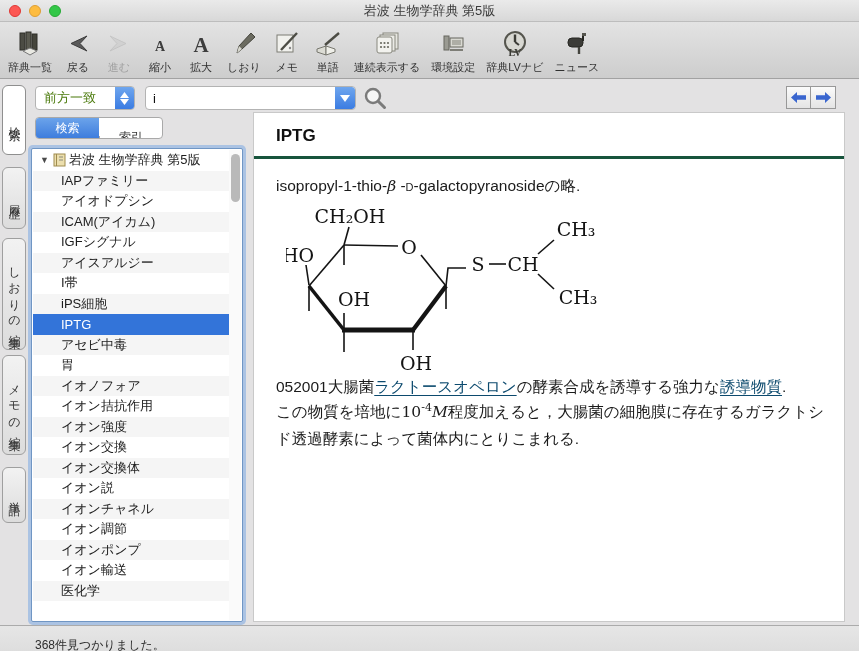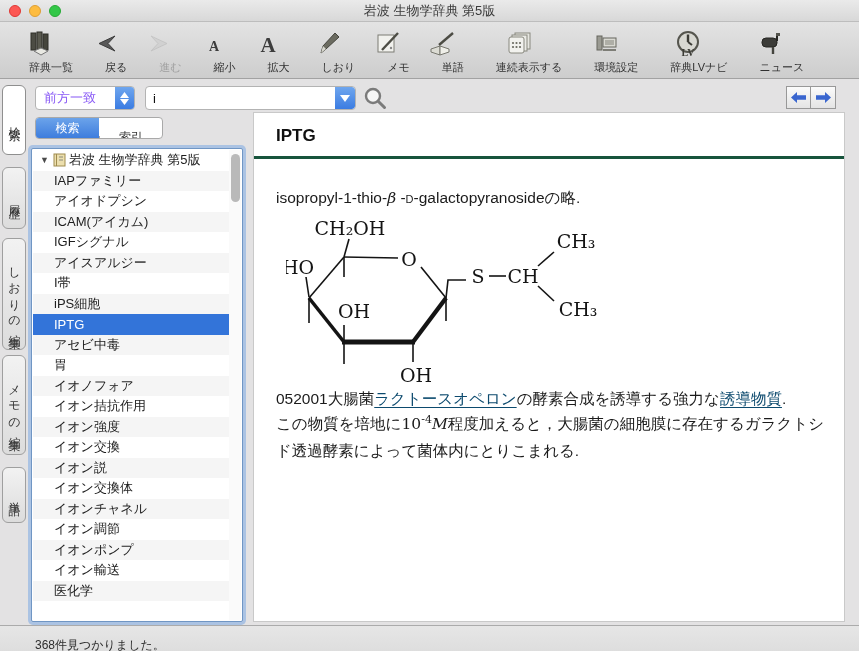--- a/index.html
+++ b/index.html
@@ -18,27 +18,27 @@
   .light.red{ background:#fc5753; border:1px solid #df3734; }
   .light.yellow{ background:#fdbc40; border:1px solid #de9f34; }
   .light.green{ background:#33c748; border:1px solid #27aa35; }
   .win-title{ position:absolute; left:0; right:0; text-align:center; font-size:13px; color:#3a3a3a; }
   
   .toolbar{ position:absolute; top:22px; left:0; width:859px; height:57px;
     background:linear-gradient(#e3e3e3,#cdcdcd); border-bottom:1px solid #a2a2a2;
     display:flex; align-items:flex-end; padding:0 0 3px 8px; gap:11px; }
   .tool-item{ display:flex; flex-direction:column; align-items:center; gap:1px; cursor:default; }
   .tool-item .ticon{ width:30px; height:30px; display:flex; align-items:center; justify-content:center; }
-  .tool-item .tlabel{ font-size:11px; color:#303030; white-space:nowrap;margin-left:21px; }
+  .tool-item .tlabel{ font-size:11px; color:#303030; white-space:nowrap; }
   .tool-item.disabled .tlabel{ color:#9f9f9f; }
   .tool-item.disabled .ticon{ opacity:.45; }
   
   .popup{ position:absolute; left:35px; top:86px; width:100px; height:24px; background:#fff;
     border:1px solid #b3b3b3; border-radius:4px; display:flex; align-items:center; font-size:13px; }
-  .popup .plabel{ flex:1; padding-left:8px; color:#8b5cf6; }
+  .popup .plabel{ flex:1; padding-left:8px; color:#4d7c0f; }
   .popup .stepper{ width:19px; height:22px; border-radius:0 3px 3px 0;
     background:linear-gradient(#6fa6ee,#3b7ce2); display:flex; flex-direction:column;
     align-items:center; justify-content:center; gap:1px; }
   .stepper svg{ display:block; }
   .combo{ position:absolute; left:145px; top:86px; width:211px; height:24px; background:#fff;
     border:1px solid #b3b3b3; border-radius:4px; display:flex; align-items:center; overflow:hidden; }
   .combo input{ flex:1; border:none; outline:none; font-size:13px; padding-left:7px;
     font-family:inherit; color:#111; background:transparent; }
   .combo .drop{ width:20px; height:22px; border-radius:0 3px 3px 0;
     background:linear-gradient(#6fa6ee,#3b7ce2); display:flex; align-items:center; justify-content:center; }
@@ -66,30 +66,30 @@
   
   .list-panel{ position:absolute; left:31px; top:148px; width:212px; height:474px;
     background:#fff; border:1px solid #7096c4; border-radius:2px;
     box-shadow:0 0 0 3px rgba(125,170,228,.55); overflow:hidden; }
   .list-rows{ position:absolute; inset:1px 12px 1px 1px; }
   .lrow{ height:20.5px; display:flex; align-items:center; font-size:13px; color:#1d1d1d;
     white-space:nowrap; overflow:hidden; }
   .lrow:nth-child(even){ background:#f5f5f5; }
   .lrow.selected{ background:#3374d9; color:#fff; }
   .lrow.root{ padding-left:7px; gap:3px; }
-  .lrow.entry{ padding-left:21px; }
+  .lrow.entry{ padding-left:28px; }
   .disclosure{ font-size:9px; color:#4a4a4a; width:10px; }
   .scrollzone{ position:absolute; top:1px; right:1px; bottom:1px; width:12px; background:#fafafa; }
   .thumb{ position:absolute; top:4px; left:1.5px; width:9px; height:48px; background:#b9b9b9; border-radius:5px; }
   
   .content{ position:absolute; left:253px; top:112px; width:592px; height:510px;
     background:#fff; border:1px solid #c9c9c9; overflow:hidden; }
   .art-title{ font-size:17px; font-weight:bold; color:#101010; margin:13px 0 10px 22px; }
   .art-rule{ height:3px; background:#17543c; width:100%; }
-  .art-body{ padding:26px 18px 0 22px; font-size:15.5px; line-height:1.66; color:#1b1b1b; }
+  .art-body{ padding:14px 18px 0 22px; font-size:15.5px; line-height:1.66; color:#1b1b1b; }
   .seg-sup{ vertical-align:super; font-size:11px; }
   .seg-italic{ font-style:italic; }
   .seg-serif{ font-family:"DejaVu Serif","Liberation Serif",serif; }
   .seg-small{ font-size:11px; }
   .link{ color:#0c4a6e; text-decoration:underline; text-underline-offset:3px; cursor:pointer; }
   .struct{ margin:2px 0 0 10px; display:block; }
   .struct text{ font-family:"DejaVu Serif","Liberation Serif",serif; font-size:19px; fill:#141414; }
   .struct line, .struct polyline{ stroke:#141414; fill:none; }
   
   .statusbar{ position:absolute; left:0; top:625px; width:859px; height:40px;
@@ -308,22 +308,22 @@
       <div class="lrow entry">アイスアルジー</div>
       <div class="lrow entry">I帯</div>
       <div class="lrow entry">iPS細胞</div>
       <div class="lrow entry selected">IPTG</div>
       <div class="lrow entry">アセビ中毒</div>
       <div class="lrow entry">胃</div>
       <div class="lrow entry">イオノフォア</div>
       <div class="lrow entry">イオン拮抗作用</div>
       <div class="lrow entry">イオン強度</div>
       <div class="lrow entry">イオン交換</div>
+      <div class="lrow entry">イオン交換体</div>
       <div class="lrow entry">イオン説</div>
-      <div class="lrow entry">イオン交換体</div>
       <div class="lrow entry">イオンチャネル</div>
       <div class="lrow entry">イオン調節</div>
       <div class="lrow entry">イオンポンプ</div>
       <div class="lrow entry">イオン輸送</div>
       <div class="lrow entry">医化学</div>
     </div>
   <div class="scrollzone">
     <div class="thumb"></div>
   </div>
 </div>

